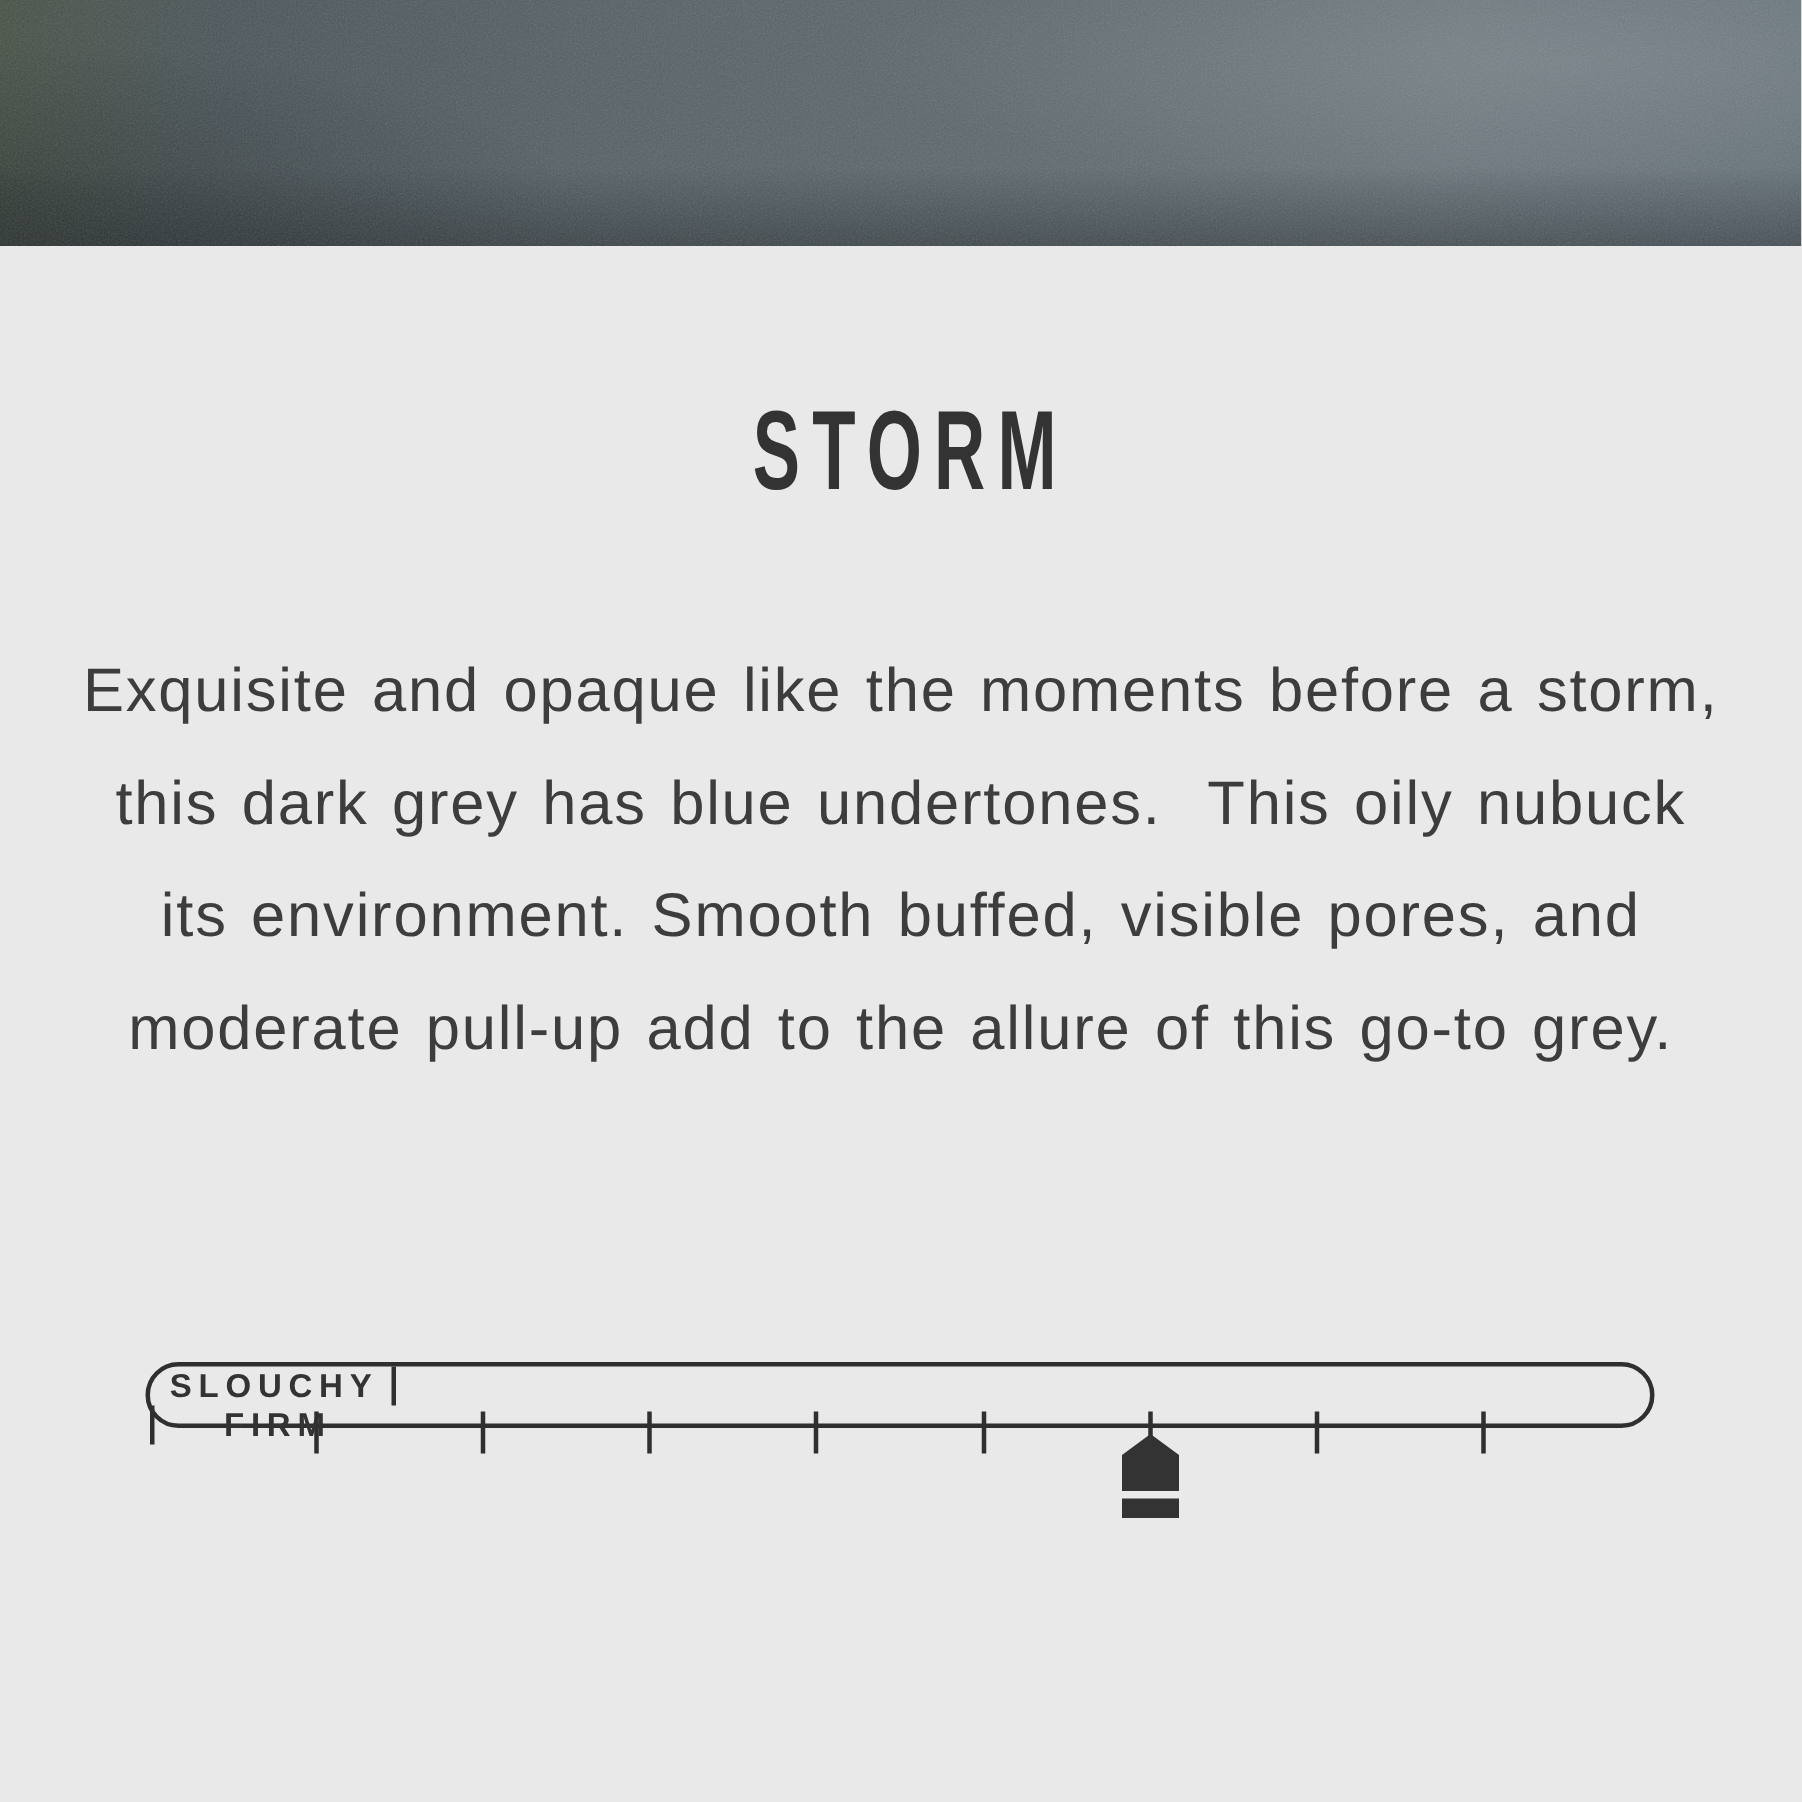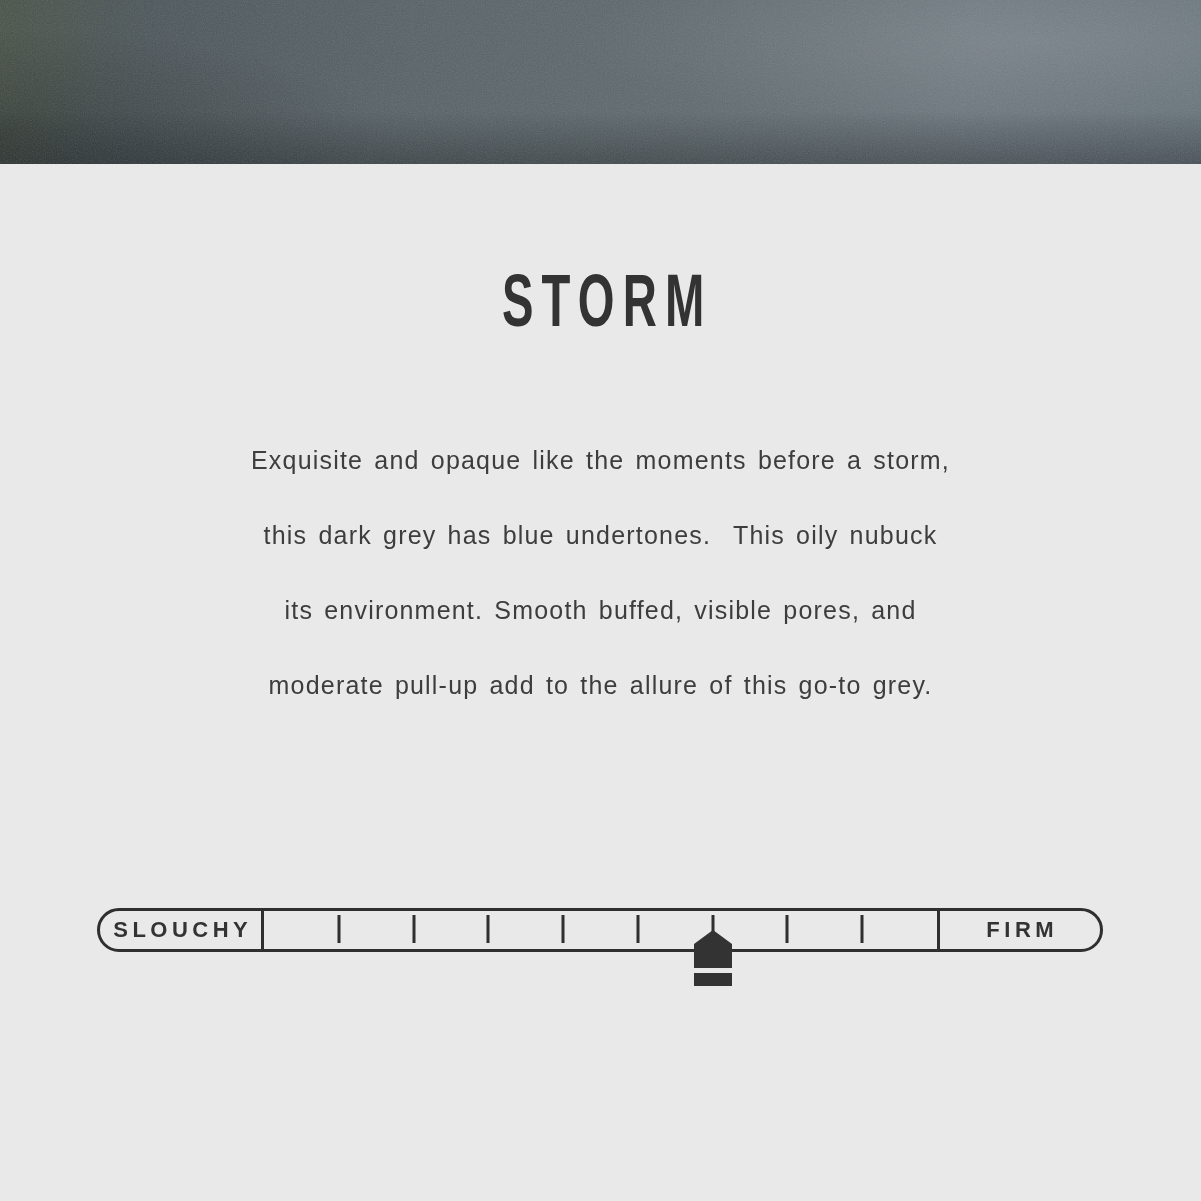--- a/index.html
+++ b/index.html
@@ -19,29 +19,29 @@
   .banner svg{position:absolute;top:0;left:0;width:100%;height:100%;display:block;}
   
   .title{
     position:absolute;top:263px;left:0;width:1201px;margin:0;
     text-align:center;font-size:75px;line-height:75px;font-weight:bold;color:#333333;
   }
   .title-inner{display:inline-block;transform:scaleX(0.63);letter-spacing:13px;margin-right:-13px;}
   
   .desc{
     position:absolute;top:423px;left:0;width:1201px;text-align:center;
-    color:#3d3d3d;font-size:25px;letter-spacing:1.2px;word-spacing:3px;
+    color:#3d3d3d;font-size:41px;letter-spacing:1.2px;word-spacing:3px;
   }
   .desc-line{line-height:75px;white-space:pre;}
   
   .scale{
     position:absolute;left:97px;width:1006px;height:44px;box-sizing:border-box;
     border:3px solid #2f2f2f;border-radius:22px;display:flex;color:#333333;background:transparent;
   }
-  .scale-1{top:908px;}
+  .scale-1{top:908px;flex-direction:column;}
   .scale-2{top:1028px;}
   .cap{
     display:flex;align-items:center;justify-content:center;
     font-weight:bold;font-size:22px;letter-spacing:4.5px;text-indent:4.5px;
     box-sizing:border-box;
   }
   .cap-left{width:164px;border-right:3px solid #2f2f2f;}
   .cap-right{width:163px;border-left:3px solid #2f2f2f;}
   .track{position:relative;flex:1;}
   .tick{

